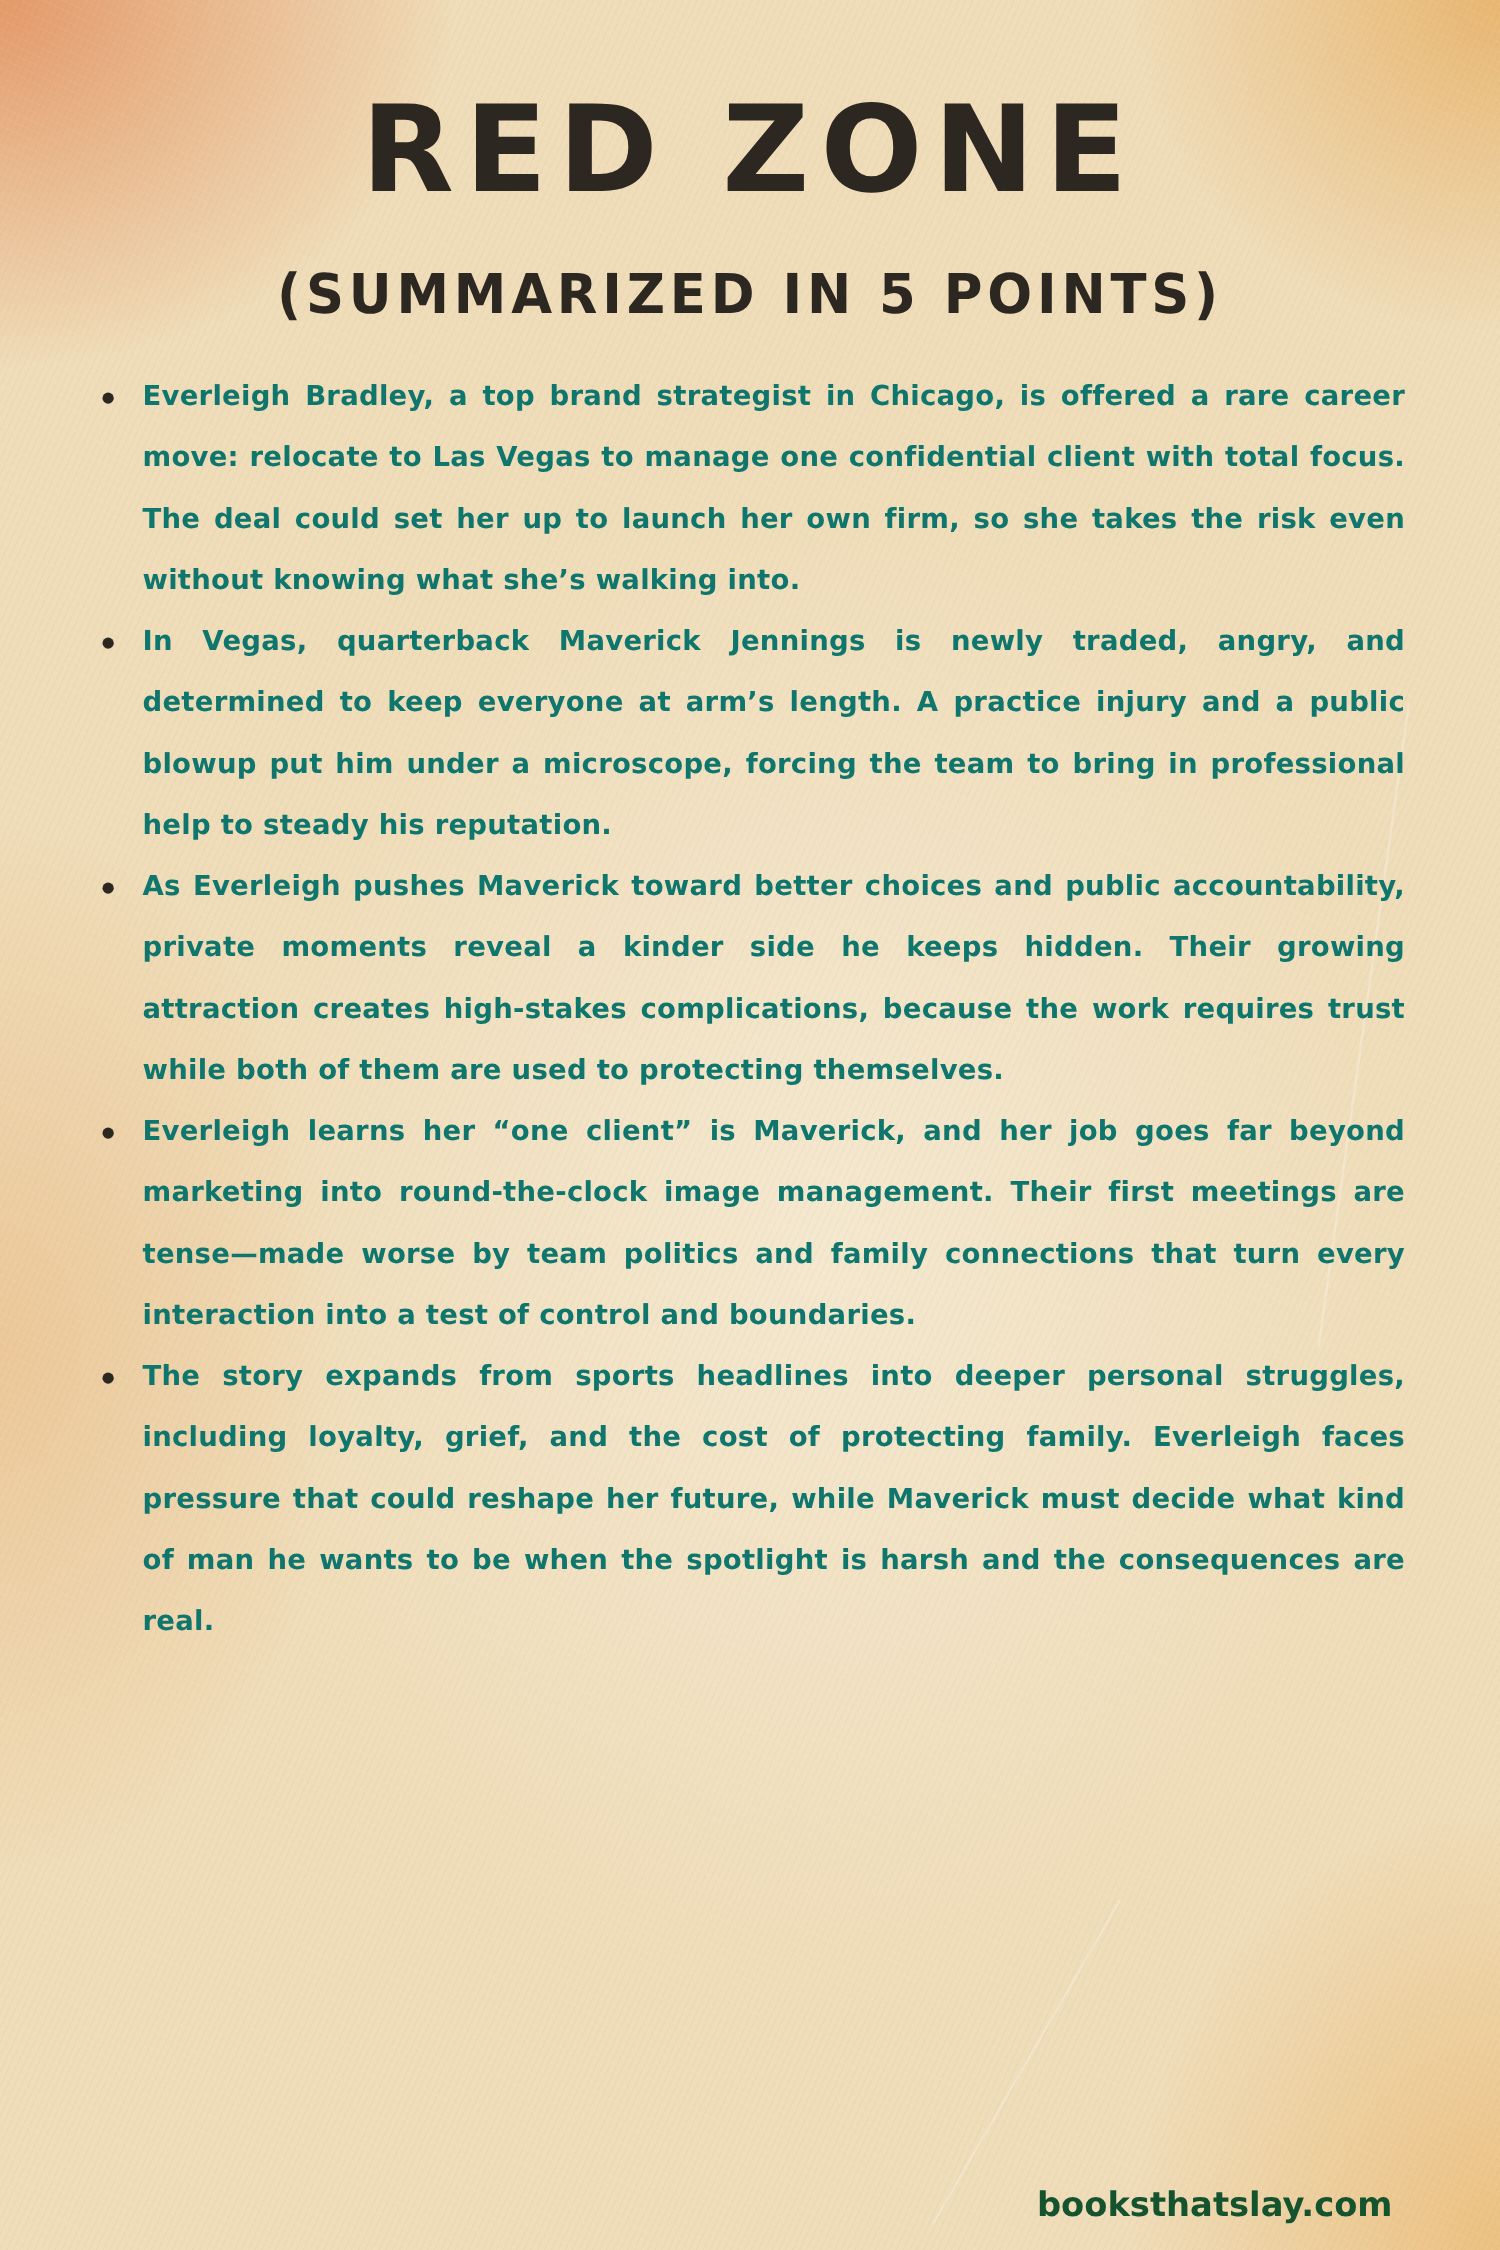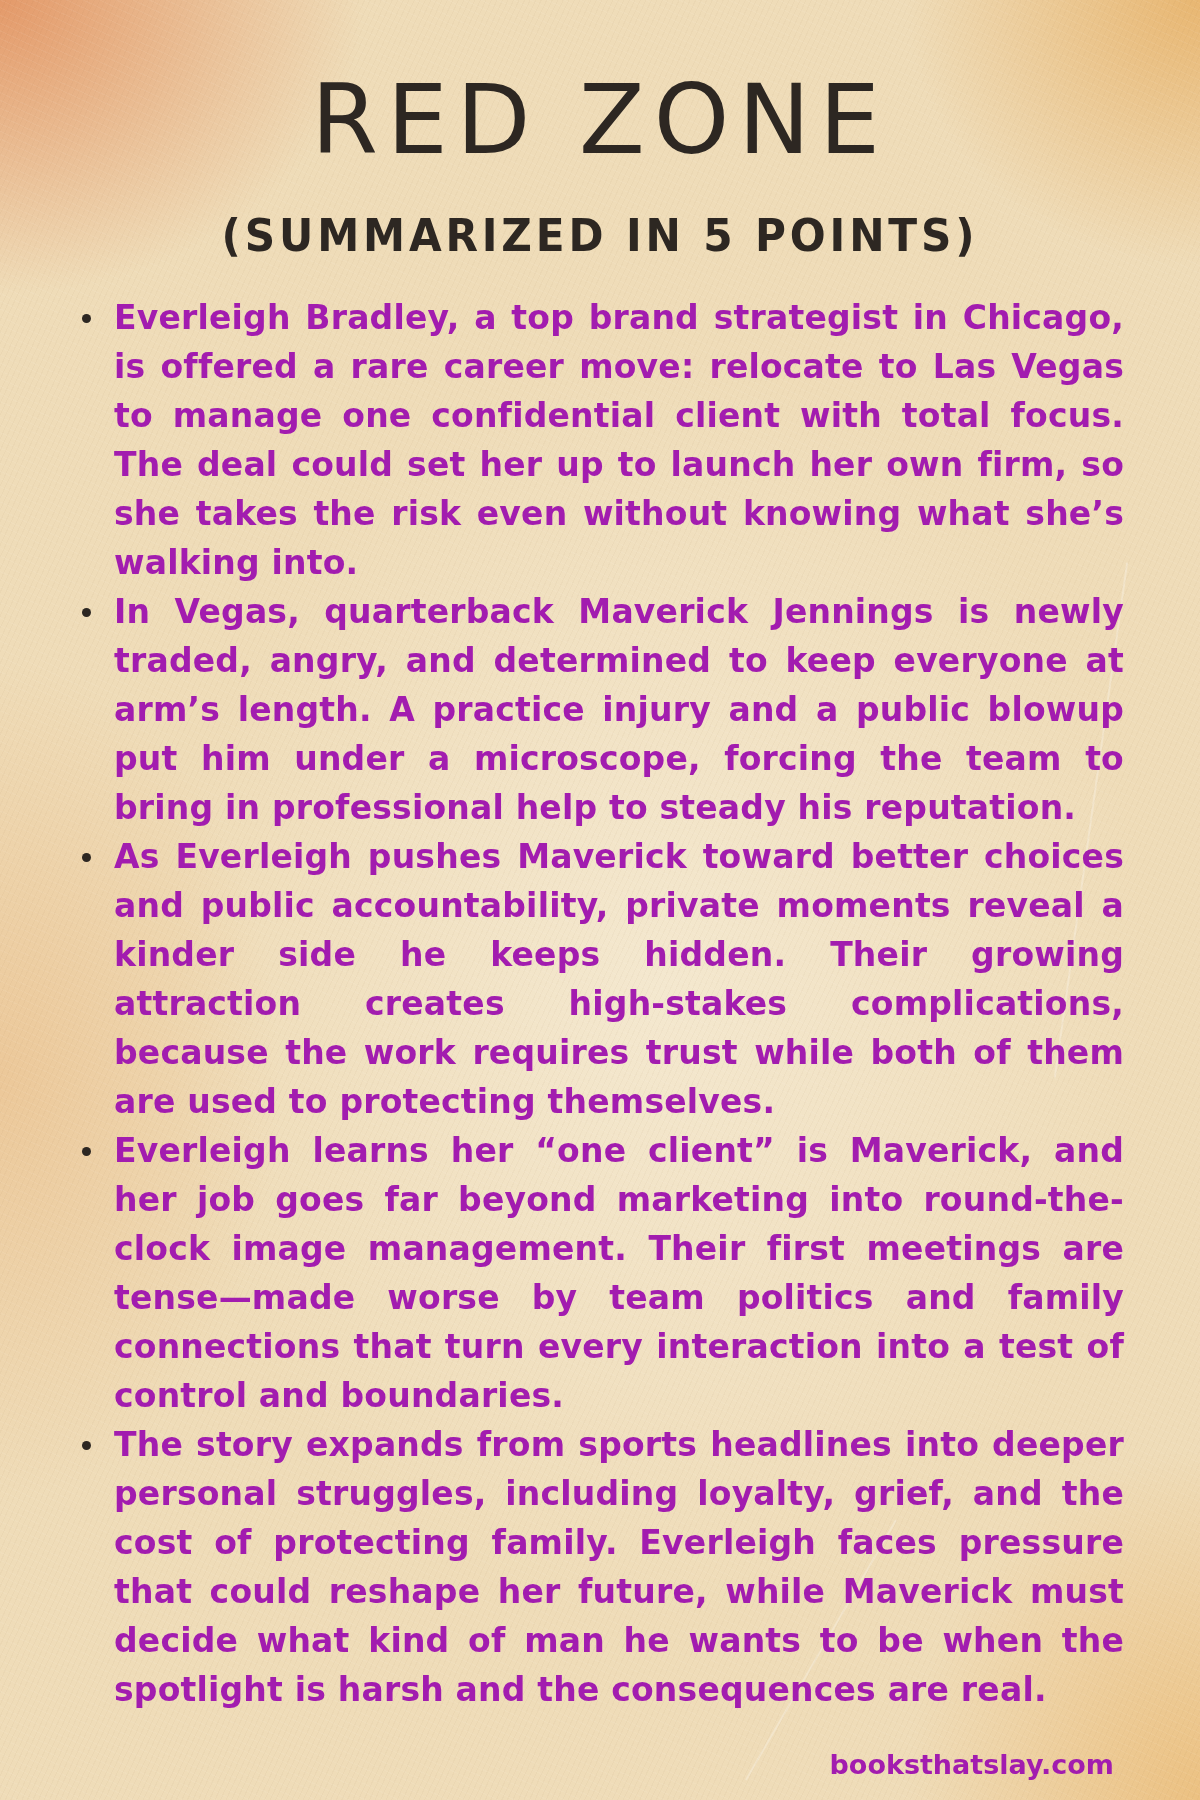--- a/index.html
+++ b/index.html
@@ -27,21 +27,21 @@
   .crease {
     position: absolute; pointer-events: none;
     background: rgba(255,255,255,0.25);
   }
   .title {
     position: absolute;
     left: 0; right: 0;
     top: 72px;
     text-align: center;
     font-family: "DejaVu Sans", sans-serif;
-    font-weight: normal;
+    font-weight: bold;
     font-size: 96px;
     letter-spacing: 9px;
     line-height: 1;
     color: #2d2722;
     margin: 0;
   }
   .subtitle {
     position: absolute;
     left: 0; right: 0;
     top: 214px;
@@ -61,43 +61,43 @@
     width: 1046px;
     top: 293px;
     margin: 0; padding: 0;
     list-style: none;
   }
   .point {
     position: relative;
     padding-left: 36px;
     font-family: "DejaVu Sans", sans-serif;
     font-weight: bold;
-    font-size: 33px;
+    font-size: 22px;
     line-height: 49px;
     text-align: justify;
     letter-spacing: 0.2px;
-    color: #a21caf;
+    color: #0f766e;
   }
   .bullet {
     position: absolute;
     left: 4px;
     top: 21px;
     width: 9px; height: 9px;
     border-radius: 50%;
     background: #2d2722;
   }
   .point-text { display: block; }
   .footer {
     position: absolute;
     right: 86px;
     bottom: 20px;
     font-family: "DejaVu Sans", sans-serif;
     font-weight: bold;
     font-size: 27px;
-    color: #a21caf;
+    color: #14532d;
     text-decoration: none;
   }
 </style>
 </head>
 <body>
 
 <div class="texture"></div>
 <div class="crease" style="left:1090px; top:560px; width:2px; height:520px; transform:rotate(8deg);"></div>
 <div class="crease" style="left:820px; top:1500px; width:2px; height:300px; transform:rotate(30deg);"></div>
 

